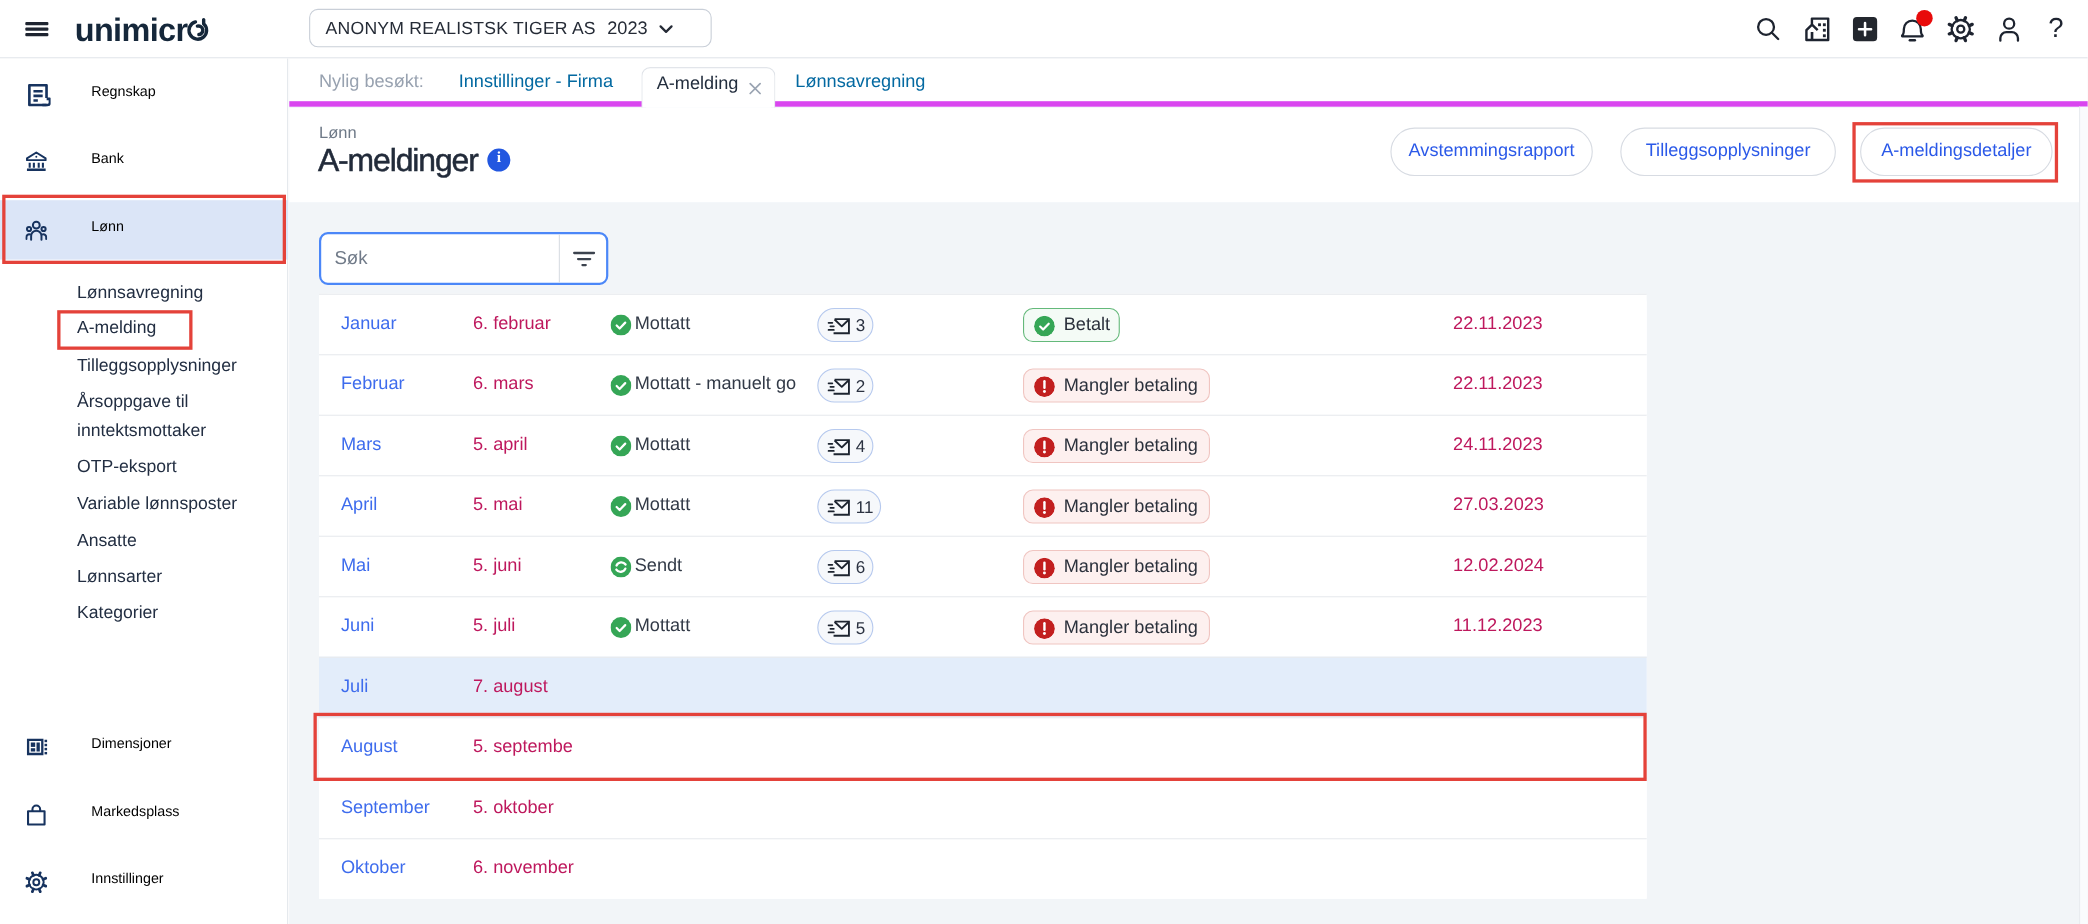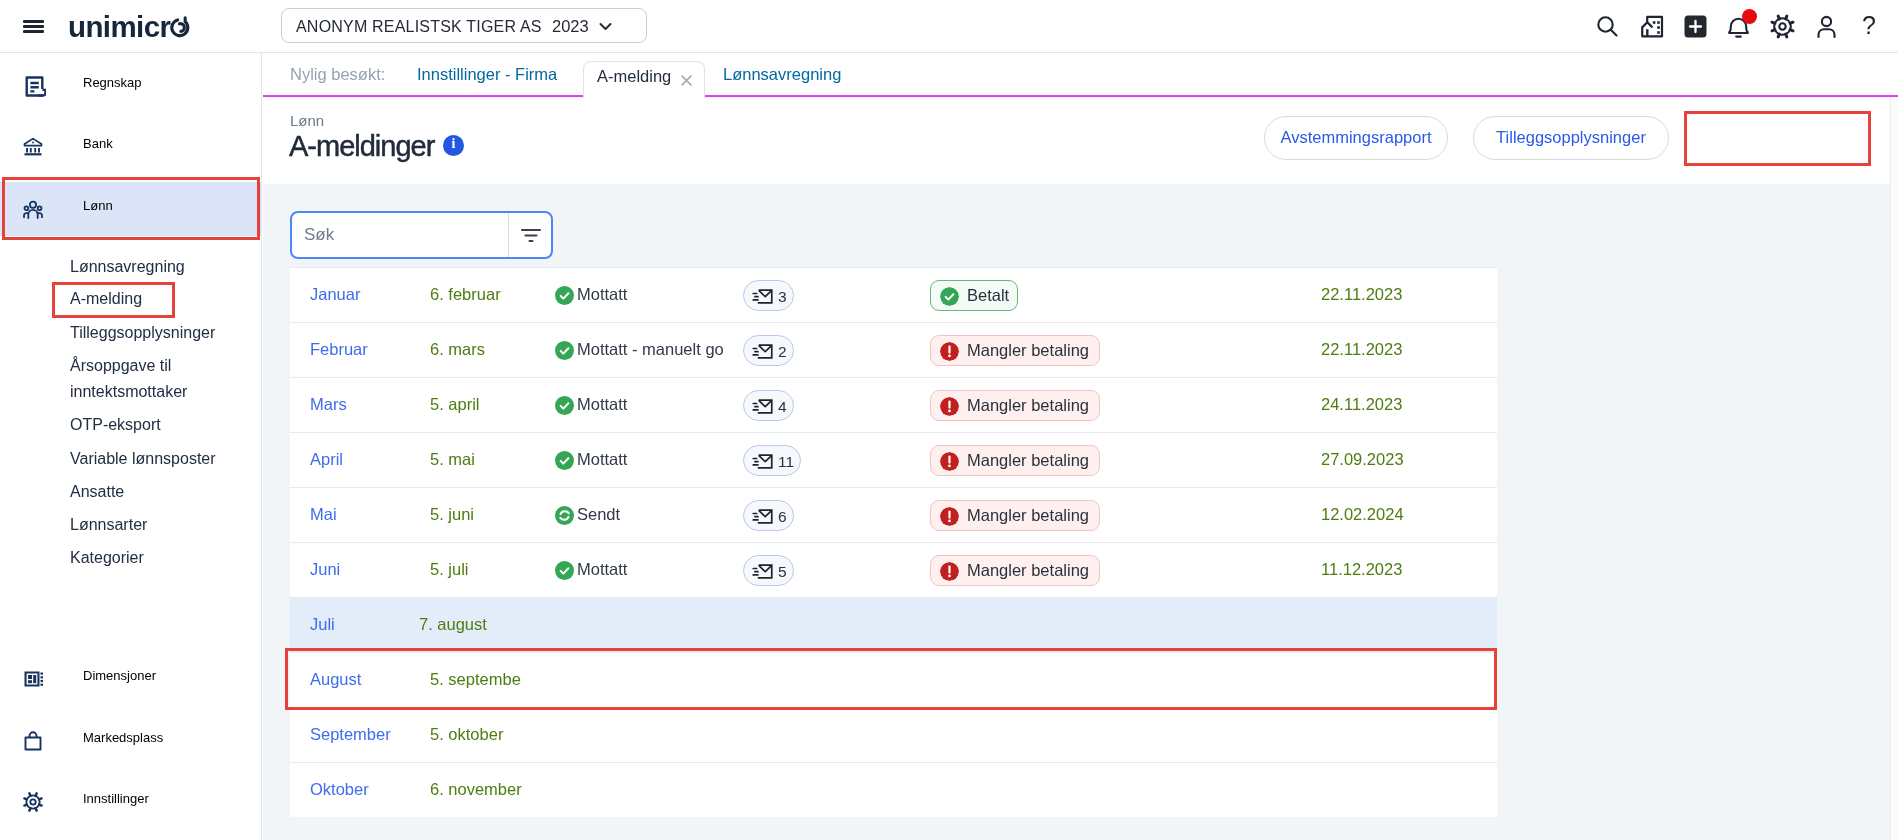--- a/index.html
+++ b/index.html
@@ -25,21 +25,21 @@
 .sitem .sicon { position:absolute; left:23px; top:17px; width:20px; height:20px; }
 .sitem .slabel { position:absolute; left:83px; top:16px; font-size:13px; color:#000000; }
 .sitem.active { background:#dbe5f7; }
 .subitem { position:absolute; left:70px; font-size:16px; color:#222e42; }
 
 
 .redbox { position:absolute; border:3px solid #e4423a; z-index:40; }
 
 
 .main { position:absolute; left:263px; top:53px; width:1635px; height:787px; background:#f2f5f8; }
-.tabrow { position:absolute; left:0; top:0; width:1635px; height:44px; background:#fff; border-bottom:2px solid #d946ef; }
+.tabrow { position:absolute; left:0; top:0; width:1635px; height:44px; background:#fff; border-bottom:5px solid #d946ef; }
 .tabrow .nylig { position:absolute; left:27px; top:12px; font-size:16.5px; color:#98a2b0; }
 .tabrow .titem { position:absolute; top:12px; font-size:16.5px; color:#0369a1; }
 .activetab { position:absolute; left:320px; top:8px; width:122px; height:37px; background:#fff; border:1px solid #dfe3e8; border-bottom:none; border-radius:8px 8px 0 0; z-index:2; }
 .activetab .tlabel { position:absolute; left:13px; top:5px; font-size:16.5px; color:#232e3e; }
 .activetab .tx { position:absolute; left:95px; top:5px; font-size:17px; color:#9aa4b2; }
 
 .pagehead { position:absolute; left:0; top:45px; width:1635px; height:86px; background:#fff; }
 .pagehead .crumb { position:absolute; left:27px; top:14px; font-size:15px; color:#6e7987; }
 .pagehead .ptitle { position:absolute; left:26px; top:32px; font-size:29px; font-weight:normal; -webkit-text-stroke:0.45px #222b3a; color:#222b3a; letter-spacing:-1px; }
 .infoicon { position:absolute; left:180px; top:37px; width:21px; height:21px; border-radius:50%; background:#2257e0; }
@@ -51,21 +51,21 @@
 .sok { position:absolute; left:27px; top:27px; width:263px; height:48px; background:#fff; border:2px solid #4b87f8; border-radius:8px; }
 .sok .ph { position:absolute; left:12px; top:12px; font-size:17px; color:#707a88; }
 .sok .div { position:absolute; left:216px; top:0px; width:1px; height:44px; background:#d9dde3; }
 .sok svg { position:absolute; left:228px; top:12px; }
 
 .tbl { position:absolute; left:27px; top:83px; width:1207px; background:#fff; border-radius:8px 8px 0 0; }
 .thead { position:relative; height:53px; background:#e9edf2; border-radius:8px 8px 0 0; }
 .thead span { position:absolute; top:17px; font-size:16.5px; font-weight:normal; -webkit-text-stroke:0.4px #2f3947; color:#2f3947; letter-spacing:0.1px; }
 .trow { position:relative; height:55px; border-top:1px solid #e8eaee; background:#fff; }
 .trow.hl { background:#e3edfa; }
-.cell { position:absolute; top:17px; font-size:16.5px; color:#4d7c0f; }
+.cell { position:absolute; top:17px; font-size:16.5px; color:#be185d; }
 .mlink { color:#3e6ced; }
 .stat { position:absolute; top:18px; }
 .stext { position:absolute; left:287px; top:17px; font-size:16.5px; color:#323a47; }
 .envpill { position:absolute; left:453px; top:12px; height:31px; border:1px solid #b6c9ee; border-radius:16px; background:#f6f8fb; }
 .envpill svg { position:absolute; left:10px; top:6px; }
 .envpill b { position:absolute; left:34px; top:7px; font-size:15.5px; font-weight:normal; color:#2a3140; }
 .bpill { position:absolute; left:640px; top:12px; height:31px; border-radius:9px; font-size:16.5px; }
 .bpill .bic { position:absolute; left:9px; top:6px; width:19px; height:19px; border-radius:50%; }
 .bpill .blab { position:absolute; left:36px; top:5px; white-space:nowrap; }
 .bpill.green { border:1px solid #64b97a; background:#f4fbf6; color:#2b313c; width:88px; }
@@ -219,20 +219,21 @@
           <path d="M2 2 L11 11 M11 2 L2 11" stroke="#9aa4b2" stroke-width="1.6" stroke-linecap="round"></path>
         </svg>
     </div>
   </div>
   <div class="pagehead">
     <span class="crumb">Lønn</span>
     <span class="ptitle">A-meldinger</span>
     <div class="infoicon"></div>
     <div class="pillbtn" style="left:1001px; width:184px;text-align:center;"><span>Avstemmingsrapport</span></div>
     <div class="pillbtn" style="left:1210px; width:196px;"><span>Tilleggsopplysninger</span></div>
+    <div class="pillbtn" style="left:1428px; width:175px;"><span>A-meldingsdetaljer</span></div>
   </div>
   <div class="content">
     <div class="sok">
       <span class="ph">Søk</span>
       <span class="div"></span>
       <svg width="22" height="20" viewBox="0 0 22 20">
           <g stroke="#3c434e" stroke-width="2.1" stroke-linecap="round">
             <line x1="2" y1="5" x2="20" y2="5"></line>
             <line x1="5.5" y1="10.5" x2="16.5" y2="10.5"></line>
             <line x1="9.5" y1="16" x2="12.5" y2="16"></line>
@@ -342,21 +343,21 @@
             <b>11</b>
           </div>
         <div class="bpill red">
             <svg class="bic" width="19" height="19" viewBox="0 0 19 19" style="position:absolute;left:9px;top:6px;">
               <circle cx="9.5" cy="9.5" r="9.5" fill="#c21f1f"></circle>
               <path d="M9.5 4.6 L9.5 10.6" stroke="#fff" stroke-width="2.2" stroke-linecap="round"></path>
               <circle cx="9.5" cy="13.9" r="1.35" fill="#fff"></circle>
             </svg>
             <span class="blab">Mangler betaling</span>
           </div>
-        <span class="cell" style="left:1031px">27.09.2023</span>
+        <span class="cell" style="left:1031px">27.03.2023</span>
       </div>
       <div class="trow">
         <span class="cell mlink" style="left:20px">Mai</span>
         <span class="cell" style="left:140px">5. juni</span>
         <svg class="stat" style="left:265px" width="19" height="19" viewBox="0 0 19 19">
             <circle cx="9.5" cy="9.5" r="9.5" fill="#35a656"></circle>
             <g stroke="#fff" stroke-width="2.1" fill="none" stroke-linecap="round">
               <path d="M13.7 7.2 A 4.7 4.7 0 0 0 5.5 8.1"></path>
               <path d="M5.3 11.8 A 4.7 4.7 0 0 0 13.5 10.9"></path>
             </g>
@@ -405,21 +406,21 @@
               <circle cx="9.5" cy="9.5" r="9.5" fill="#c21f1f"></circle>
               <path d="M9.5 4.6 L9.5 10.6" stroke="#fff" stroke-width="2.2" stroke-linecap="round"></path>
               <circle cx="9.5" cy="13.9" r="1.35" fill="#fff"></circle>
             </svg>
             <span class="blab">Mangler betaling</span>
           </div>
         <span class="cell" style="left:1031px">11.12.2023</span>
       </div>
       <div class="trow hl">
         <span class="cell mlink" style="left:20px">Juli</span>
-        <span class="cell" style="left:129px">7. august</span>
+        <span class="cell" style="left:140px">7. august</span>
       </div>
       <div class="trow">
         <span class="cell mlink" style="left:20px">August</span>
         <span class="cell" style="left:140px">5. septembe</span>
       </div>
       <div class="trow">
         <span class="cell mlink" style="left:20px">September</span>
         <span class="cell" style="left:140px">5. oktober</span>
       </div>
       <div class="trow">

